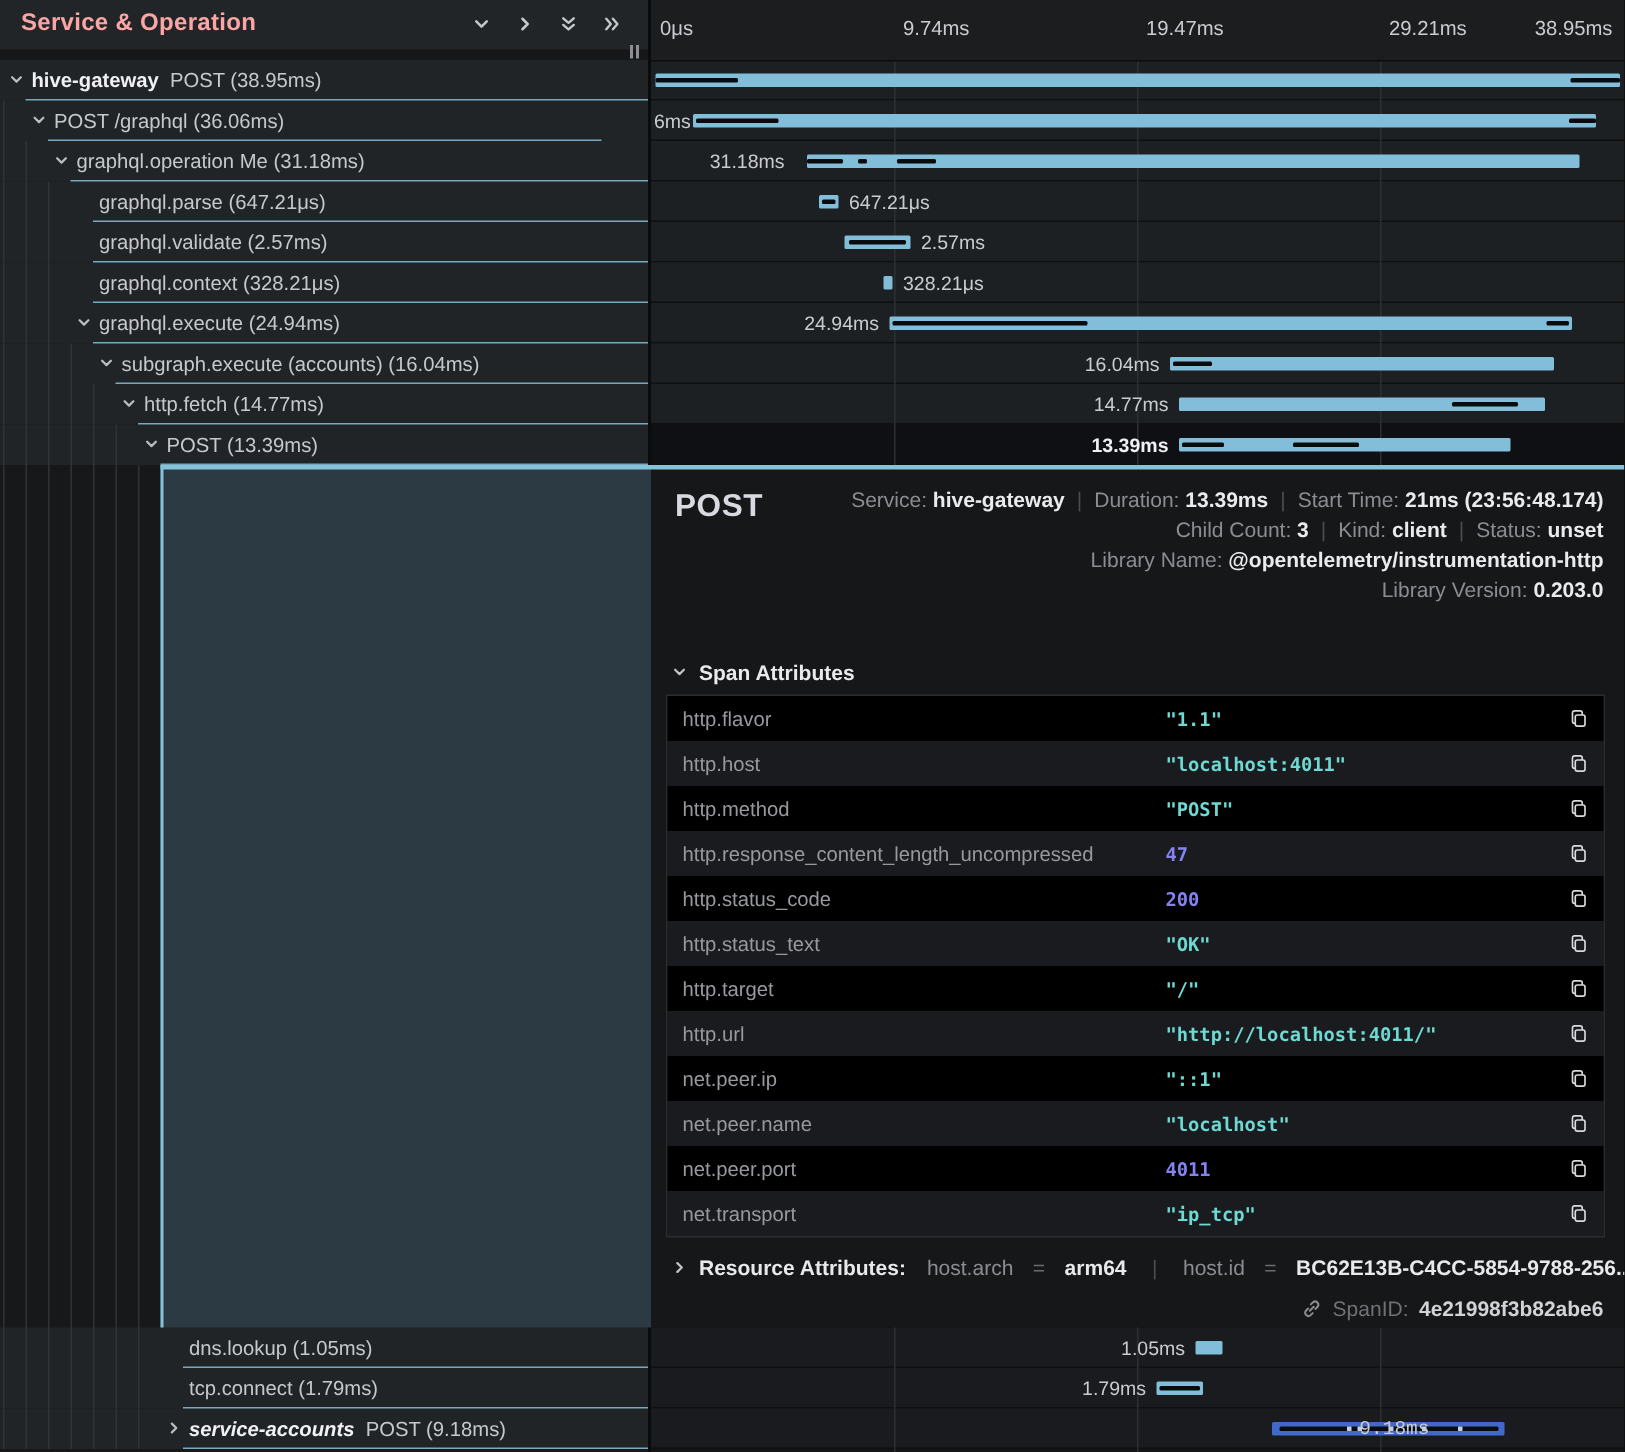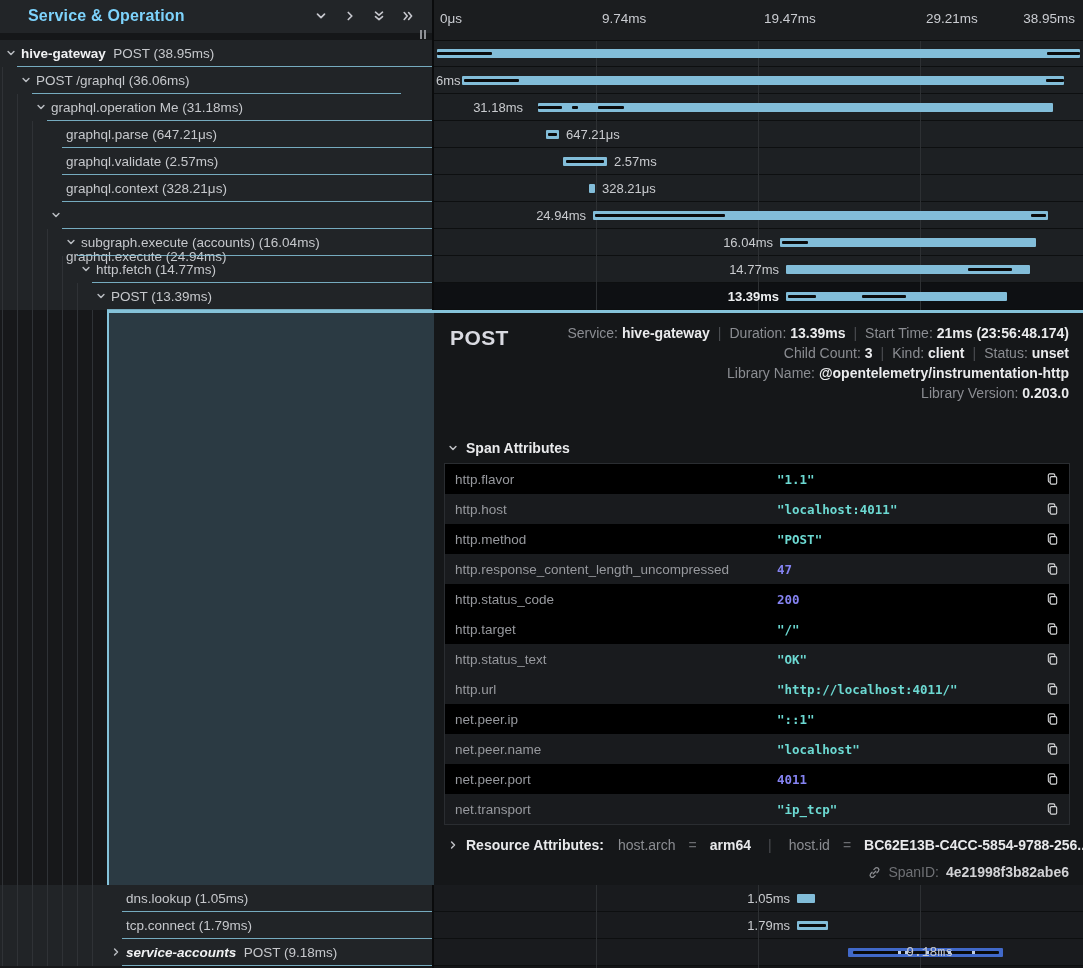--- a/index.html
+++ b/index.html
@@ -5,21 +5,21 @@
   html,body{margin:0;padding:0;background:#0c0d0e;}
   .app{position:relative;width:1083px;height:968px;background:#131416;overflow:hidden;
        font-family:"Liberation Sans",sans-serif;-webkit-font-smoothing:antialiased;}
   
   .left-base{position:absolute;left:0;top:40px;width:432px;height:928px;background:#17181a;z-index:0;}
   .right-base{position:absolute;left:434px;top:0;width:649px;height:968px;background:#141517;z-index:0;}
   .divider{position:absolute;left:432px;top:0;width:2px;height:968px;background:#0a0b0c;z-index:8;}
   .gridline{position:absolute;top:0;width:1px;height:968px;background:#2d3033;z-index:2;}
   
   .header-left{position:absolute;left:0;top:0;width:432px;height:40px;background:#222528;z-index:6;}
-  .header-left .hl-title{position:absolute;left:28px;top:7px;font-size:16px;font-weight:700;color:#7dd3fc;letter-spacing:.2px;}
+  .header-left .hl-title{position:absolute;left:14px;top:7px;font-size:16px;font-weight:700;color:#fca5a5;letter-spacing:.2px;}
   .hl-icons{position:absolute;right:18px;top:10px;display:flex;gap:17px;color:#c6c7cd;}
   .hl-icons .hicon{cursor:pointer;display:flex;align-items:center;}
   .header-left-sub{position:absolute;left:0;bottom:0;width:100%;height:7px;background:#151719;}
   .drag-handle{position:absolute;right:6px;bottom:1px;display:flex;gap:2px;z-index:7;}
   .drag-handle i{display:block;width:2px;height:9px;background:#8d8f94;}
   .header-right{position:absolute;left:434px;top:0;width:649px;height:40px;background:#1b1d1f;z-index:3;border-bottom:1px solid #0d0e0f;}
   .tick{position:absolute;top:11px;font-size:13.5px;color:#caccd1;z-index:4;}
   
   .rowbg{position:absolute;z-index:1;}
   .rowfg{position:absolute;z-index:3;}
@@ -220,21 +220,21 @@
       </div>
       <div class="rowbg" style="left: 0px; top: 202px; width: 432px; height: 27px; background: rgb(33, 36, 39);"></div>
       <div class="rowbg" style="left: 434px; top: 202px; width: 649px; height: 27px; background: rgb(29, 32, 35); border-bottom: 1px solid rgb(13, 15, 16); box-sizing: border-box;"></div>
       <div class="rowfg" style="left: 0px; top: 202px; width: 432px; height: 27px;">
         <div class="guide" style="left: 2px;"></div>
         <div class="guide" style="left: 17px;"></div>
         <div class="guide" style="left: 32px;"></div>
         <span class="expander" style="left: 51px;"><svg width="10" height="10" viewBox="0 0 12 12" fill="none" stroke="currentColor" stroke-width="1.8" stroke-linecap="round" stroke-linejoin="round">
             <path d="M2.5 4.2 6 7.7 9.5 4.2"></path>
           </svg></span>
-        <div class="span-label" style="left: 66px; margin-top: 41px;">graphql.execute (24.94ms)</div>
+        <div class="span-label" style="left: 66px;">graphql.execute (24.94ms)</div>
         <div class="underline" style="left: 62px;"></div>
       </div>
       <div class="rowfg" style="left: 434px; top: 202px; width: 649px; height: 27px;">
         <div class="bar" style="left: 159px; width: 455px; background: rgb(130, 189, 217);">
           <div class="crit" style="left: 2px; width: 130px; background: rgb(10, 11, 12);"></div>
           <div class="crit" style="left: 438px; width: 15px; background: rgb(10, 11, 12);"></div>
         </div>
         <div class="dur-label" style="right: 497px;">24.94ms</div>
       </div>
       <div class="rowbg" style="left: 0px; top: 229px; width: 432px; height: 27px; background: rgb(33, 36, 39);"></div>
@@ -321,21 +321,21 @@
         <div class="guide" style="left: 2px;"></div>
         <div class="guide" style="left: 17px;"></div>
         <div class="guide" style="left: 32px;"></div>
         <div class="guide" style="left: 47px;"></div>
         <div class="guide" style="left: 62px;"></div>
         <div class="guide" style="left: 77px;"></div>
         <div class="guide" style="left: 92px;"></div>
         <div class="span-label" style="left: 126px;">tcp.connect (1.79ms)</div>
         <div class="underline" style="left: 122px;"></div>
       </div>
-      <div class="rowfg" style="left: 434px; top: 912px; width: 649px; height: 27px;">
+      <div class="rowfg" style="left: 408px; top: 912px; width: 649px; height: 27px;">
         <div class="bar" style="left: 363px; width: 31px; background: rgb(130, 189, 217);">
           <div class="crit" style="left: 2px; width: 27px; background: rgb(10, 11, 12);"></div>
         </div>
         <div class="dur-label" style="right: 293px;">1.79ms</div>
       </div>
       <div class="rowbg" style="left: 0px; top: 939px; width: 432px; height: 27px; background: rgb(33, 36, 39);"></div>
       <div class="rowbg" style="left: 434px; top: 939px; width: 649px; height: 27px; background: rgb(25, 27, 30); border-bottom: 1px solid rgb(13, 15, 16); box-sizing: border-box;"></div>
       <div class="rowfg" style="left: 0px; top: 939px; width: 432px; height: 27px;">
         <div class="guide" style="left: 2px;"></div>
         <div class="guide" style="left: 17px;"></div>
@@ -422,31 +422,31 @@
             </svg></span>
         </div>
         <div class="attr-row even">
           <span class="attr-key">http.status_code</span>
           <span class="attr-val num">200</span>
           <span class="copy-btn"><svg width="13" height="14" viewBox="0 0 14 14" fill="none" stroke="currentColor" stroke-width="1.2" stroke-linejoin="round">
               <rect x="4.5" y="4.5" width="7" height="8" rx="1.5"></rect>
               <path d="M9.5 4.5V3A1.5 1.5 0 0 0 8 1.5H4A1.5 1.5 0 0 0 2.5 3v6A1.5 1.5 0 0 0 4 10.5h.5"></path>
             </svg></span>
         </div>
+        <div class="attr-row odd">
+          <span class="attr-key">http.status_text</span>
+          <span class="attr-val str">"OK"</span>
+          <span class="copy-btn"><svg width="13" height="14" viewBox="0 0 14 14" fill="none" stroke="currentColor" stroke-width="1.2" stroke-linejoin="round">
+              <rect x="4.5" y="4.5" width="7" height="8" rx="1.5"></rect>
+              <path d="M9.5 4.5V3A1.5 1.5 0 0 0 8 1.5H4A1.5 1.5 0 0 0 2.5 3v6A1.5 1.5 0 0 0 4 10.5h.5"></path>
+            </svg></span>
+        </div>
         <div class="attr-row even">
           <span class="attr-key">http.target</span>
           <span class="attr-val str">"/"</span>
-          <span class="copy-btn"><svg width="13" height="14" viewBox="0 0 14 14" fill="none" stroke="currentColor" stroke-width="1.2" stroke-linejoin="round">
-              <rect x="4.5" y="4.5" width="7" height="8" rx="1.5"></rect>
-              <path d="M9.5 4.5V3A1.5 1.5 0 0 0 8 1.5H4A1.5 1.5 0 0 0 2.5 3v6A1.5 1.5 0 0 0 4 10.5h.5"></path>
-            </svg></span>
-        </div>
-        <div class="attr-row odd">
-          <span class="attr-key">http.status_text</span>
-          <span class="attr-val str">"OK"</span>
           <span class="copy-btn"><svg width="13" height="14" viewBox="0 0 14 14" fill="none" stroke="currentColor" stroke-width="1.2" stroke-linejoin="round">
               <rect x="4.5" y="4.5" width="7" height="8" rx="1.5"></rect>
               <path d="M9.5 4.5V3A1.5 1.5 0 0 0 8 1.5H4A1.5 1.5 0 0 0 2.5 3v6A1.5 1.5 0 0 0 4 10.5h.5"></path>
             </svg></span>
         </div>
         <div class="attr-row odd">
           <span class="attr-key">http.url</span>
           <span class="attr-val str">"http://localhost:4011/"</span>
           <span class="copy-btn"><svg width="13" height="14" viewBox="0 0 14 14" fill="none" stroke="currentColor" stroke-width="1.2" stroke-linejoin="round">
               <rect x="4.5" y="4.5" width="7" height="8" rx="1.5"></rect>

